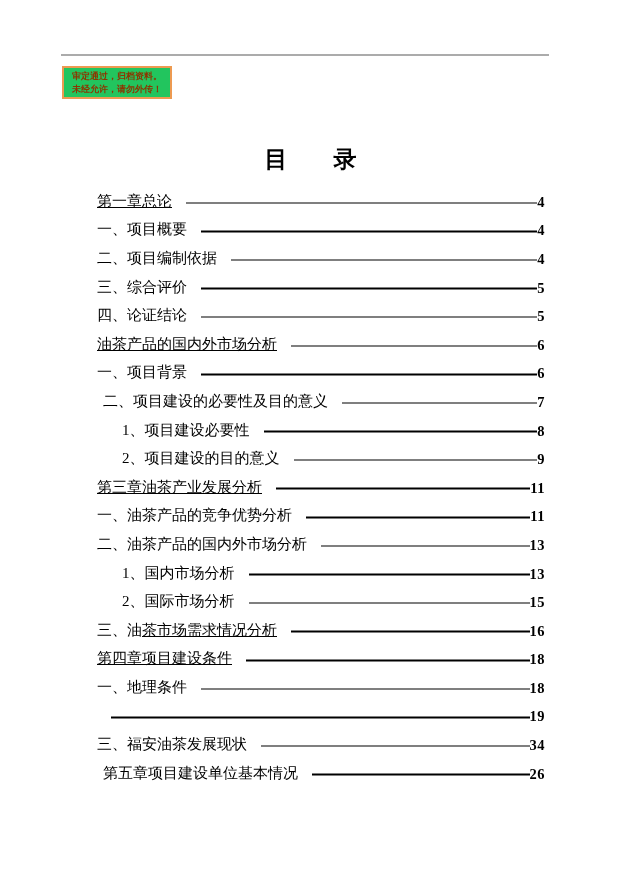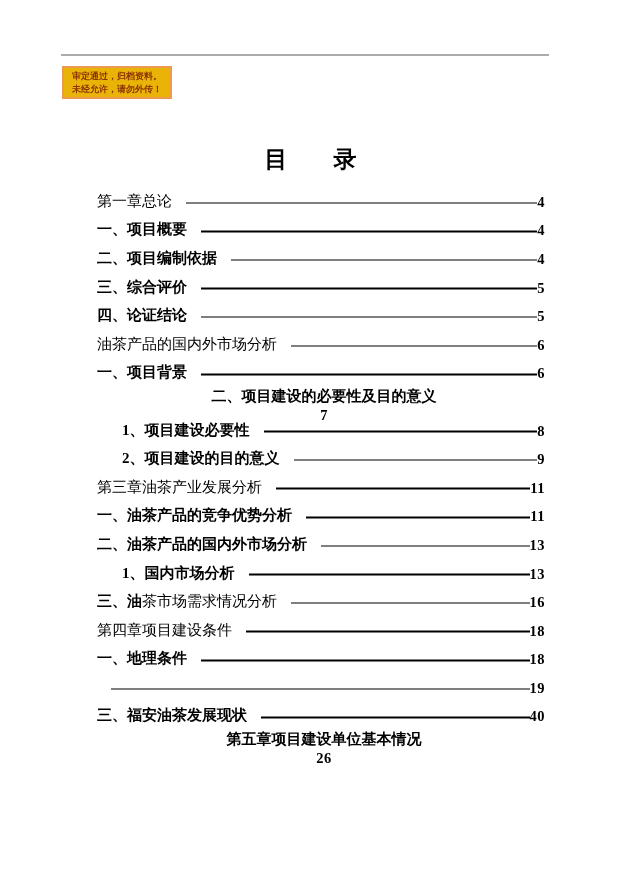--- a/index.html
+++ b/index.html
@@ -7,40 +7,40 @@
     width:621px;height:877px;background:#ffffff;position:relative;
     font-family:"Liberation Serif","DejaVu Serif",serif;color:#000;
     overflow:hidden;
   }
   .top-rule{
     position:absolute;left:61px;top:54px;width:488px;height:2px;
     background:#ababab;
   }
   .stamp{
     position:absolute;left:62px;top:66px;width:106px;height:27px;
-    border:2px solid #ed9a51;background:#eab308;
+    border:2px solid #ed9a51;background:#22c55e;
     color:#8c3500;font-weight:bold;font-size:9px;line-height:13px;
     text-align:center;padding-top:2px;
     font-family:"Liberation Sans","DejaVu Sans",sans-serif;
   }
   .toc-title{
     position:absolute;left:0;top:144px;width:100%;margin:0;
     text-align:center;font-size:23px;font-weight:bold;color:#000;
   }
   .toc{
     position:absolute;left:97px;top:187px;width:448px;
   }
   .toc-row{
     display:flex;align-items:center;height:28.6px;
     font-size:15px;white-space:nowrap;cursor:default;
   }
-  .toc-row.indent-1{padding-left:6px;flex-direction:column;}
+  .toc-row.indent-1{padding-left:6px;}
   .toc-row.indent-2{padding-left:25px;}
-  .t-bold{font-weight:bold;}
-  .t-reg{font-weight:normal;}
+  .t-bold{font-weight:normal;}
+  .t-reg{font-weight:normal;text-decoration:underline;}
   .leader{
     flex:1;height:1.5px;background:#000;margin-left:14px;
     transform:translateY(1.5px);min-width:12px;
   }
   .page-num{
     font-weight:bold;font-size:14.5px;letter-spacing:0.5px;
     transform:translateY(1px);
   }
 </style>
 </head>
@@ -133,20 +133,26 @@
     <span class="t-reg"></span>
     <span class="leader"></span>
     <span class="page-num">13</span>
   </div>
     <div class="toc-row indent-2">
     <span class="t-bold">1、国内市场分析</span>
     <span class="t-reg"></span>
     <span class="leader"></span>
     <span class="page-num">13</span>
   </div>
+    <div class="toc-row indent-2">
+    <span class="t-bold">2、国际市场分析</span>
+    <span class="t-reg"></span>
+    <span class="leader"></span>
+    <span class="page-num">15</span>
+  </div>
     <div class="toc-row">
     <span class="t-bold">三、油</span>
     <span class="t-reg">茶市场需求情况分析</span>
     <span class="leader"></span>
     <span class="page-num">16</span>
   </div>
     <div class="toc-row">
     <span class="t-bold"></span>
     <span class="t-reg">第四章项目建设条件</span>
     <span class="leader"></span>
@@ -160,21 +166,21 @@
   </div>
     <div class="toc-row">
     <span class="t-reg"></span>
     <span class="leader"></span>
     <span class="page-num">19</span>
   </div>
     <div class="toc-row">
     <span class="t-bold">三、福安油茶发展现状</span>
     <span class="t-reg"></span>
     <span class="leader"></span>
-    <span class="page-num">40</span>
+    <span class="page-num">34</span>
   </div>
     <div class="toc-row indent-1">
     <span class="t-bold">第五章项目建设单位基本情况</span>
     <span class="t-reg"></span>
     <span class="leader"></span>
     <span class="page-num">26</span>
   </div>
   </div>
 
 </body></html>

